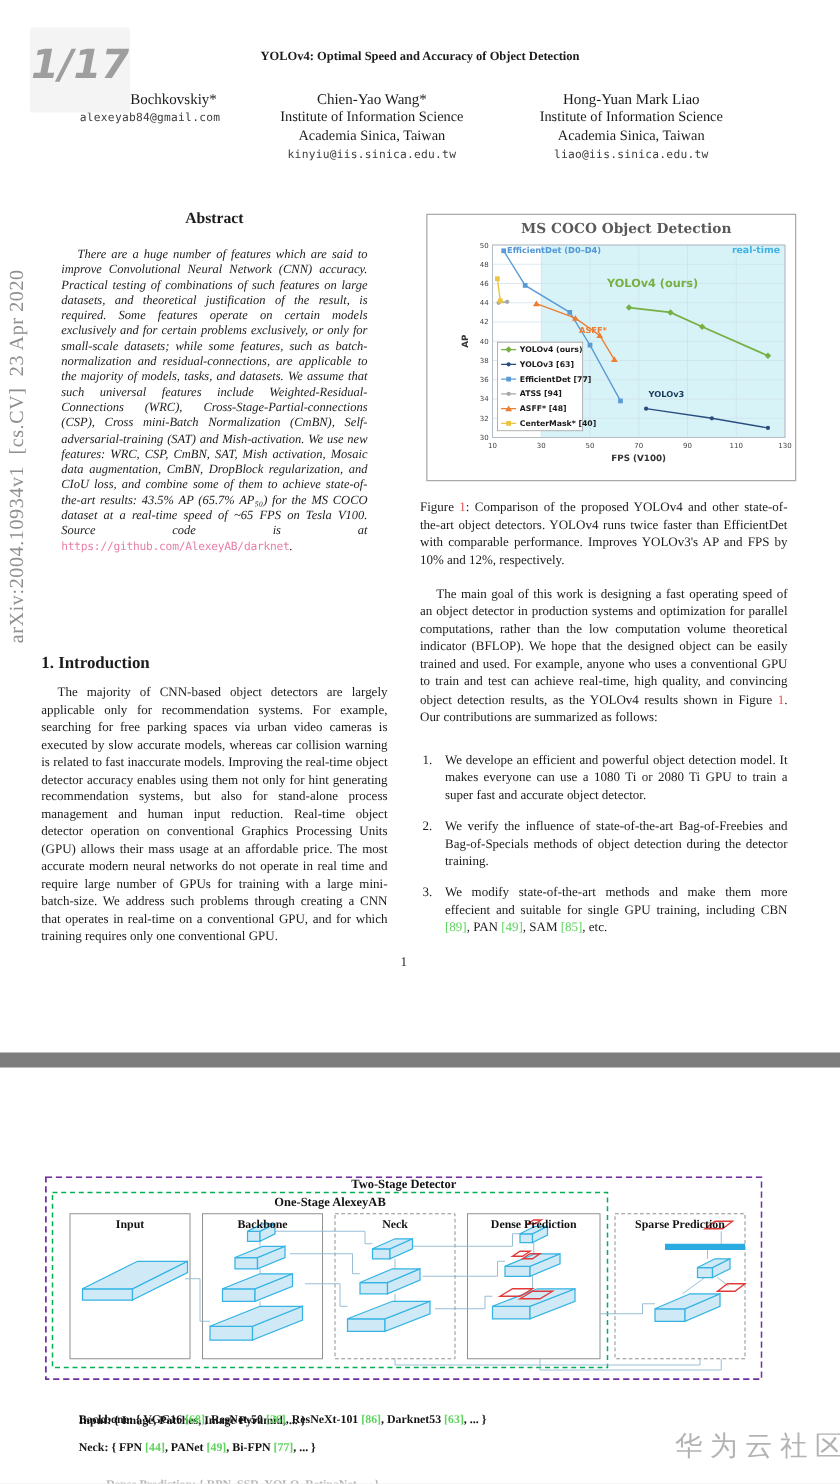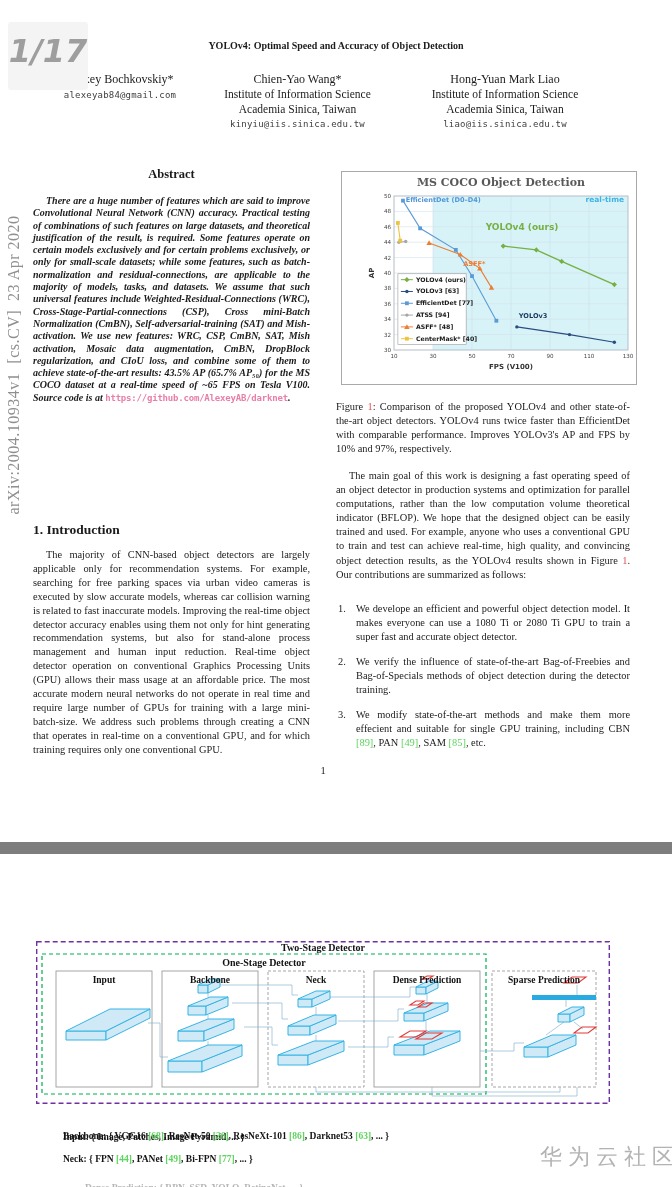--- a/index.html
+++ b/index.html
@@ -1,40 +1,40 @@
 <!DOCTYPE html>
 <html><head>
 <meta charset="utf-8">
 <style>
   html,body{margin:0;padding:0;background:#e9e9e9;}
   .screen{position:relative;width:672px;height:1187px;overflow:hidden;background:#ffffff;
           font-family:"Liberation Serif", serif;color:#1b1b1b;}
   
-  .badge{position:absolute;left:8px;top:22px;width:80px;height:68px;background:#f4f4f4;
+  .badge{position:absolute;left:24px;top:22px;width:80px;height:68px;background:#f4f4f4;
          border-radius:3px;z-index:30;display:flex;justify-content:center;align-items:flex-start;}
   .badge span{font-family:"DejaVu Sans", sans-serif;font-style:italic;font-weight:600;
          font-size:32px;color:#9e9e9e;line-height:58px;}
   .arxiv{position:absolute;top:356px;left:-221px;width:470px;transform:rotate(-90deg);
          font-size:16px;color:#8f8f8f;text-align:center;white-space:pre;letter-spacing:.5px;}
   .band{position:absolute;left:0;top:842px;width:672px;height:12px;background:#7d7d7d;}
   .watermark{position:absolute;left:540px;top:1142px;font-family:"DejaVu Sans", sans-serif;
          font-size:22px;color:#b3b3b3;letter-spacing:6px;white-space:nowrap;}
   
   .title{position:absolute;left:0;top:40px;width:672px;text-align:center;
          font-size:10px;font-weight:bold;margin:0;}
   .authors{position:absolute;top:72px;left:0;width:672px;}
   .acol{position:absolute;text-align:center;}
   .acol.c1{left:35px;width:170px;} .acol.c2{left:200px;width:195px;} .acol.c3{left:405px;width:200px;}
   .aname{font-size:12px;line-height:15px;}
   .aaffil{font-size:11.5px;line-height:14.5px;}
   .aemail{font-family:"DejaVu Sans Mono", monospace;font-size:9px;color:#3d3d3d;margin-top:3px;letter-spacing:.2px;}
   .leftcol{position:absolute;left:33px;top:167px;width:277px;}
   .abshead{text-align:center;font-size:12.5px;font-weight:bold;margin:0 0 13px 0;}
   .absbody{font-style:italic;font-size:10px;line-height:12.3px;text-align:justify;
-           text-indent:13px;margin:0;font-weight:bold;}
+           text-indent:13px;margin:16px;}
   .mono-link{font-family:"DejaVu Sans Mono", monospace;font-style:normal;font-size:9px;
            color:#e87fa8;text-decoration:none;letter-spacing:-.2px;}
   .introblock{position:absolute;left:33px;top:522px;width:277px;}
   .sechead{font-size:13.5px;font-weight:bold;margin:0 0 10px 0;}
   .bodytext{font-size:10.4px;line-height:13.9px;text-align:justify;text-indent:13px;margin:0;}
   .pagenum{position:absolute;left:33px;top:765px;width:580px;text-align:center;font-size:10.5px;}
   .figbox{position:absolute;left:341px;top:171px;width:270px;height:212px;border:1px solid #a9a9a9;background:#fff;padding-left:24px;}
   .caption{position:absolute;left:336px;top:400px;width:294px;font-size:10.4px;line-height:14px;text-align:justify;}
   .goalpara{position:absolute;left:336px;top:469px;width:294px;font-size:10.4px;line-height:14.1px;
            text-align:justify;text-indent:13px;}
@@ -204,21 +204,21 @@
           <text x="49.9" y="168.70666666666668" font-family="&quot;DejaVu Sans&quot;, sans-serif" font-size="6.2" font-weight="bold" fill="#1a1a1a">CenterMask* [40]</text>
         </g>
         <text x="39.7" y="30.15999999999998" text-anchor="start" font-family="&quot;DejaVu Sans&quot;, sans-serif" font-size="6.6" font-weight="bold" fill="#4f97d9">EfficientDet (D0–D4)</text>
         <text x="258.1" y="30.15999999999998" text-anchor="end" font-family="&quot;DejaVu Sans&quot;, sans-serif" font-size="7.5" font-weight="bold" fill="#3fb3e3">real-time</text>
         <text x="119.65" y="57.87999999999999" text-anchor="start" font-family="&quot;DejaVu Sans&quot;, sans-serif" font-size="9" font-weight="bold" fill="#76b043">YOLOv4 (ours)</text>
         <text x="97.225" y="94.07000000000002" text-anchor="start" font-family="&quot;DejaVu Sans&quot;, sans-serif" font-size="6.6" font-weight="bold" fill="#ed7d31">ASFF*</text>
         <text x="152.8" y="145.65999999999997" text-anchor="start" font-family="&quot;DejaVu Sans&quot;, sans-serif" font-size="6.6" font-weight="bold" fill="#17375e">YOLOv3</text>
       </svg>
   </div>
 
-  <div class="caption"><span>Figure </span><span class="ref-red">1</span><span>: Comparison of the proposed YOLOv4 and other state-of-the-art object detectors. YOLOv4 runs twice faster than EfficientDet with comparable performance. Improves YOLOv3's AP and FPS by 10% and 97%, respectively.</span></div>
+  <div class="caption"><span>Figure </span><span class="ref-red">1</span><span>: Comparison of the proposed YOLOv4 and other state-of-the-art object detectors. YOLOv4 runs twice faster than EfficientDet with comparable performance. Improves YOLOv3's AP and FPS by 10% and 12%, respectively.</span></div>
   <div class="goalpara"><span>The main goal of this work is designing a fast operating speed of an object detector in production systems and optimization for parallel computations, rather than the low computation volume theoretical indicator (BFLOP). We hope that the designed object can be easily trained and used. For example, anyone who uses a conventional GPU to train and test can achieve real-time, high quality, and convincing object detection results, as the YOLOv4 results shown in Figure </span><span class="ref-red">1</span><span>. Our contributions are summarized as follows:</span></div>
 
   <div class="contrib">
     <div class="citem">
       <span class="cnum">1.</span>
       <span class="ctext"><span>We develope an efficient and powerful object detection model. It makes everyone can use a 1080 Ti or 2080 Ti GPU to train a super fast and accurate object detector.</span></span>
     </div>
     <div class="citem">
       <span class="cnum">2.</span>
       <span class="ctext"><span>We verify the influence of state-of-the-art Bag-of-Freebies and Bag-of-Specials methods of object detection during the detector training.</span></span>
@@ -304,21 +304,21 @@
         <polygon points="386,38 391,35 397,35 392,38" fill="none" stroke="#e03a3a" stroke-width="1.1"></polygon>
         <polygon points="374,64 380,60 388,60 382,64" fill="none" stroke="#e03a3a" stroke-width="1.1"></polygon>
         <polygon points="382,66 388,62 396,62 390,66" fill="none" stroke="#e03a3a" stroke-width="1.1"></polygon>
         <polygon points="364,96 374,90 390,90 380,96" fill="none" stroke="#e03a3a" stroke-width="1.1"></polygon>
         <polygon points="380,98 390,92 406,92 396,98" fill="none" stroke="#e03a3a" stroke-width="1.1"></polygon>
         <polygon points="528,42 536,36 550,36 542,42" fill="none" stroke="#e03a3a" stroke-width="1.1"></polygon>
         <polygon points="538,92 546,86 560,86 552,92" fill="none" stroke="#e03a3a" stroke-width="1.1"></polygon>
       </svg>
   </div>
   <div class="p2lab lab-two">Two-Stage Detector</div>
-  <div class="p2lab lab-one">One-Stage Detector</div>
+  <div class="p2lab lab-one">One-Stage AlexeyAB</div>
   <div class="p2lab lab-panel lp0">Input</div>
   <div class="p2lab lab-panel lp1">Backbone</div>
   <div class="p2lab lab-panel lp2">Neck</div>
   <div class="p2lab lab-panel lp3">Dense Prediction</div>
   <div class="p2lab lab-panel lp4">Sparse Prediction</div>
 
   <div class="p2line l-input"><span>Input: { Image, Patches, Image Pyramid, ... }</span></div>
   <div class="p2line l-backbone"><span>Backbone: { VGG16 </span><span class="ref-green">[68]</span><span>, ResNet-50 </span><span class="ref-green">[26]</span><span>, ResNeXt-101 </span><span class="ref-green">[86]</span><span>, Darknet53 </span><span class="ref-green">[63]</span><span>, ... }</span></div>
   <div class="p2line l-neck"><span>Neck: { FPN </span><span class="ref-green">[44]</span><span>, PANet </span><span class="ref-green">[49]</span><span>, Bi-FPN </span><span class="ref-green">[77]</span><span>, ... }</span></div>
   <div class="p2line l-partial">Dense Prediction: { RPN, SSD, YOLO, RetinaNet, ... }</div>

